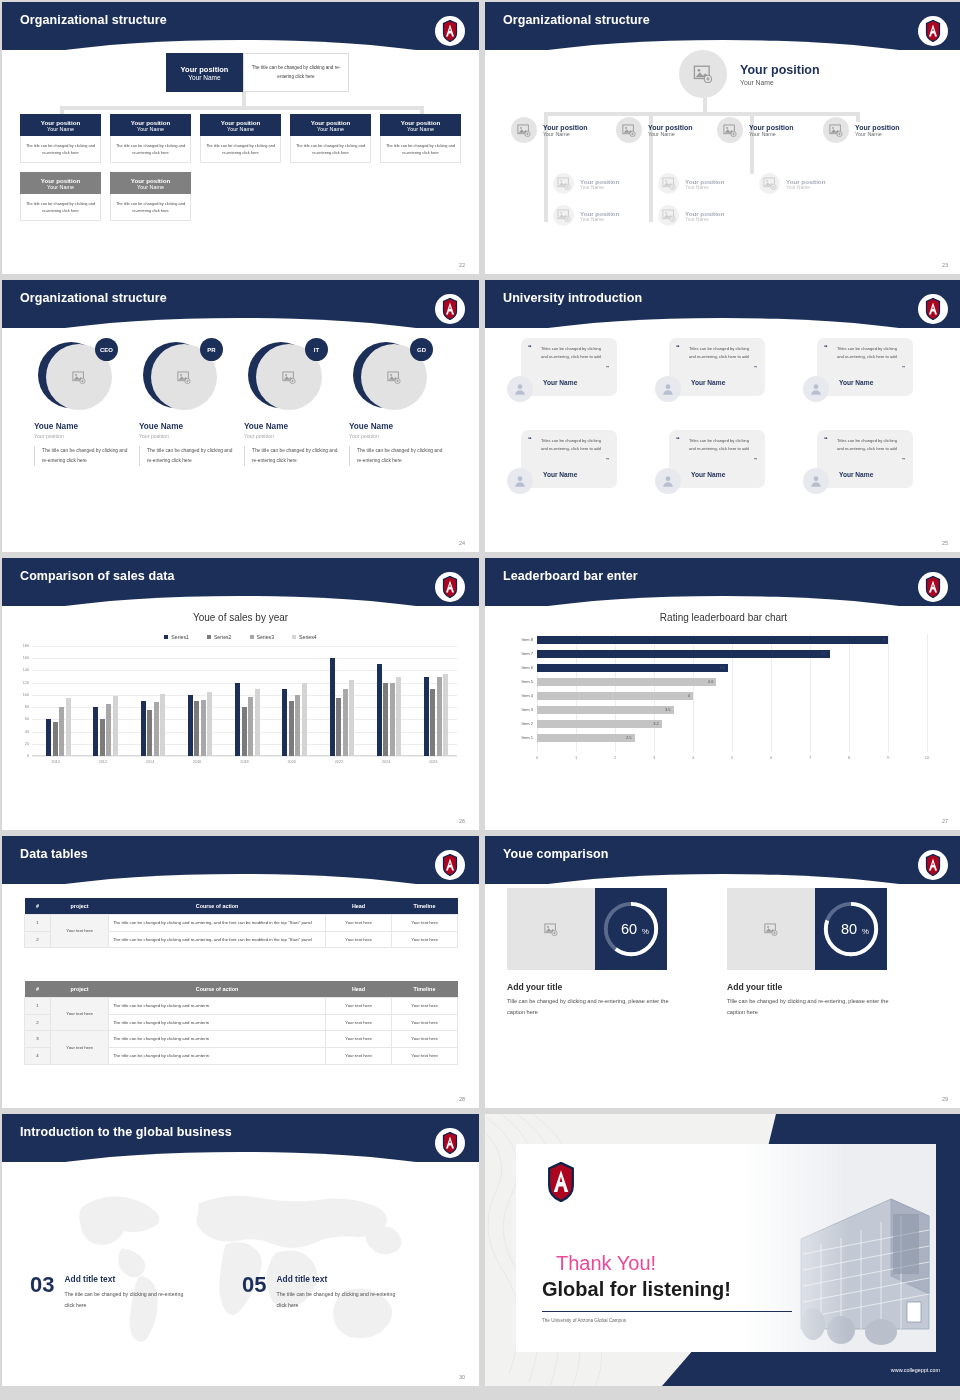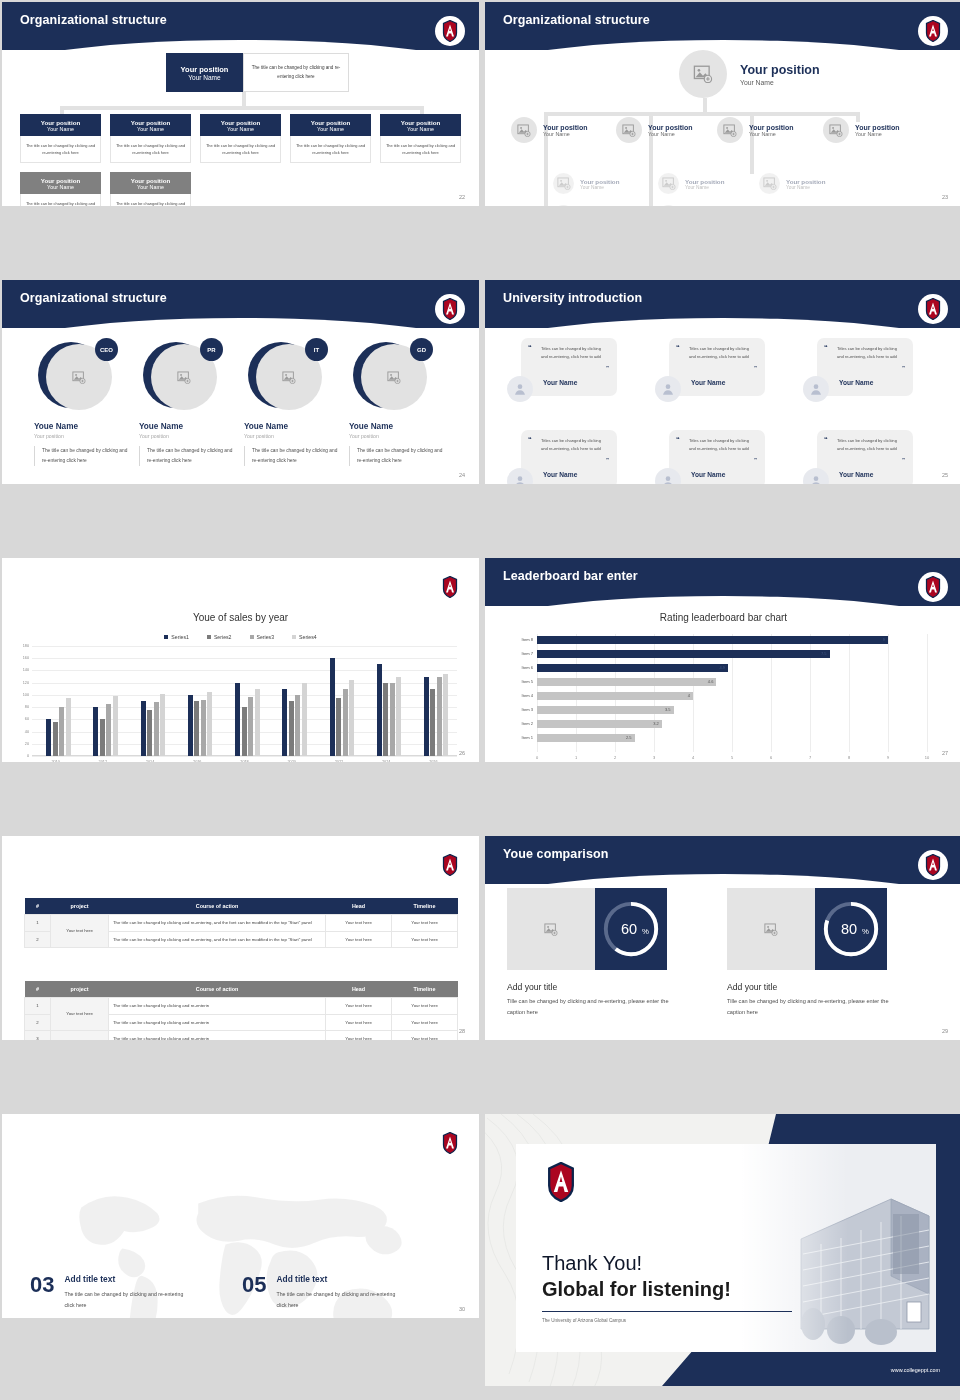--- a/index.html
+++ b/index.html
@@ -11,21 +11,21 @@
   }
   .grid {
     display: grid;
     grid-template-columns: 477px 477px;
     grid-template-rows: repeat(5, 272px);
     gap: 6px 6px;
     padding: 2px 0 0 2px;
   }
   .slide {
     position: relative;
-    width: 477px; height: 204px;
+    width: 477px; height: 272px;
     background: #ffffff;
     overflow: hidden;
   }
   
   .band {
     position: absolute; top: 0; left: 0; width: 100%; height: 48px;
     background: #1c2f58;
     overflow: hidden;
   }
   .band::after {
@@ -153,36 +153,36 @@
   .tbl th { color: #fff; font-size: 5.4px; font-weight: bold; padding: 5px 2px; text-align: center; }
   .tbl td { font-size: 4.3px; color: #444; padding: 4px 4px; border: 1px solid #e6e6e6; text-align: center; line-height: 1.8; }
   .tbl td.left { text-align: left; }
   .tbl thead.navy th { background: #1c2f58; }
   .tbl thead.gray th { background: #7c7c7c; }
   .idxcell { background: #f4f4f4; }
   
   .dc { position: absolute; top: 52px; display: flex; }
   .dc .imgbox { width: 88px; height: 82px; background: #e4e4e4; display: flex; align-items: center; justify-content: center; }
   .dc .ringbox { width: 72px; height: 82px; background: #1c2f58; display: flex; align-items: center; justify-content: center; }
-  .dc-title { position: absolute; font-size: 8.6px; font-weight: normal; color: #2c2c2c; }
+  .dc-title { position: absolute; font-size: 8.6px; font-weight: bold; color: #2c2c2c; }
   .dc-sub { position: absolute; font-size: 5.6px; color: #4e4e4e; line-height: 1.9; width: 165px; }
   
   .worldmap { position: absolute; left: 50px; top: 52px; width: 390px; height: 200px; opacity: .12; }
   .gb { position: absolute; display: flex; gap: 10px; }
   .gb .num { font-size: 22px; font-weight: bold; color: #1c2f58; line-height: 1; }
   .gb .tt { font-size: 8.4px; font-weight: bold; color: #1c2f58; }
   .gb .dd { font-size: 5.2px; color: #4e4e4e; line-height: 2.1; margin-top: 5px; width: 120px; }
   
   .ty { position: relative; width: 477px; height: 272px; background: #f2f2f0; overflow: hidden; }
   .ty-navy { position: absolute; right: 0; top: 0; width: 300px; height: 272px; background: #1c2f58;
              clip-path: polygon(38% 0, 100% 0, 100% 100%, 0 100%, 22% 72%); }
   .ty-card { position: absolute; left: 31px; top: 30px; width: 420px; height: 208px; background: #fff; overflow: hidden; }
   .ty-photo { position: absolute; right: 0; top: 0; width: 195px; height: 208px; overflow: hidden; }
   .ty-logo { position: absolute; left: 26px; top: 18px; width: 38px; height: 40px; }
-  .ty-h1 { position: absolute; left: 26px; top: 108px; font-size: 20px; color: #0f172a; }
+  .ty-h1 { position: absolute; left: 40px; top: 108px; font-size: 20px; color: #ec4899; }
   .ty-h2 { position: absolute; left: 26px; top: 134px; font-size: 20px; font-weight: bold; color: #1b1b1b; }
   .ty-rule { position: absolute; left: 26px; top: 167px; width: 250px; height: 1px; background: #1c2f58; }
   .ty-sub { position: absolute; left: 26px; top: 174px; font-size: 4.6px; color: #6a6a6a; }
   .ty-url { position: absolute; right: 22px; bottom: 13px; font-size: 5.4px; color: #ffffff; }
 </style>
 </head>
 <body>
 
 <div class="grid">
 
@@ -624,20 +624,23 @@
      <div class="s25-txt">Titles can be changed by clicking and re-entering, click here to add</div>
      <div class="s25-qe">”</div>
      <div class="s25-nm">Your Name</div>
    </div>
         </div>
       </div>
     <div class="pagenum">25</div>
   </div>
 
   <div class="slide">
+    <div class="band">
+      <div class="band-title">Comparison of sales data</div>
+    </div>
     <div class="logo-badge">
       <svg viewBox="0 0 40 44">
           <path d="M20 1 L33 7 V26 C33 34 27 40 20 43 C13 40 7 34 7 26 V7 Z" fill="#ab0520" stroke="#0c234b" stroke-width="2.5"></path>
           <path d="M20 9 L28 33 H24 L22.5 27 H17.5 L16 33 H12 Z M18.5 22 h3 L20 16 Z" fill="#fff"></path>
         </svg>
     </div>
     <div class="chart-title">Youe of sales by year</div>
     <div class="legend" id="barlegend">
         <span><i style="background:#1c2f58"></i>Series1</span>
         <span><i style="background:#7b7b7b"></i>Series2</span>
@@ -813,20 +816,23 @@
     <div class="lblabel">Item 1</div>
     <div class="lbbar" style="width:97.5px;background:#c4c4c4">
       <div class="lbval" style="color:#555">2.5</div>
     </div>
         </div>
       </div>
     <div class="pagenum">27</div>
   </div>
 
   <div class="slide">
+    <div class="band">
+      <div class="band-title">Data tables</div>
+    </div>
     <div class="logo-badge">
       <svg viewBox="0 0 40 44">
           <path d="M20 1 L33 7 V26 C33 34 27 40 20 43 C13 40 7 34 7 26 V7 Z" fill="#ab0520" stroke="#0c234b" stroke-width="2.5"></path>
           <path d="M20 9 L28 33 H24 L22.5 27 H17.5 L16 33 H12 Z M18.5 22 h3 L20 16 Z" fill="#fff"></path>
         </svg>
     </div>
     <table class="tbl" id="tbl1" style="top:62px;">
         <thead class="navy">
           <tr>
             <th>#</th>
@@ -945,20 +951,23 @@
      </svg>
    </div>
         </div>
    <div class="dc-title" style="left:242px; top:146px">Add your title</div>
    <div class="dc-sub" style="left:242px; top:160px">Tille can be changed by clicking and re-entering, please enter the caption here</div>
       </div>
     <div class="pagenum">29</div>
   </div>
 
   <div class="slide">
+    <div class="band">
+      <div class="band-title">Introduction to the global business</div>
+    </div>
     <div class="logo-badge">
       <svg viewBox="0 0 40 44">
           <path d="M20 1 L33 7 V26 C33 34 27 40 20 43 C13 40 7 34 7 26 V7 Z" fill="#ab0520" stroke="#0c234b" stroke-width="2.5"></path>
           <path d="M20 9 L28 33 H24 L22.5 27 H17.5 L16 33 H12 Z M18.5 22 h3 L20 16 Z" fill="#fff"></path>
         </svg>
     </div>
     <svg class="worldmap" viewBox="0 0 400 200">
       <g fill="#888">
         <path d="M30 40 q22-16 48-10 18 4 30 16 6 8-4 14-16 8-30 4-10 16-26 14-14-2-18-16-4-14 0-22z"></path>
         <path d="M72 82 q16 2 22 12 4 8-2 14-6 6-14 2-10-6-10-16 0-8 4-12z"></path>

